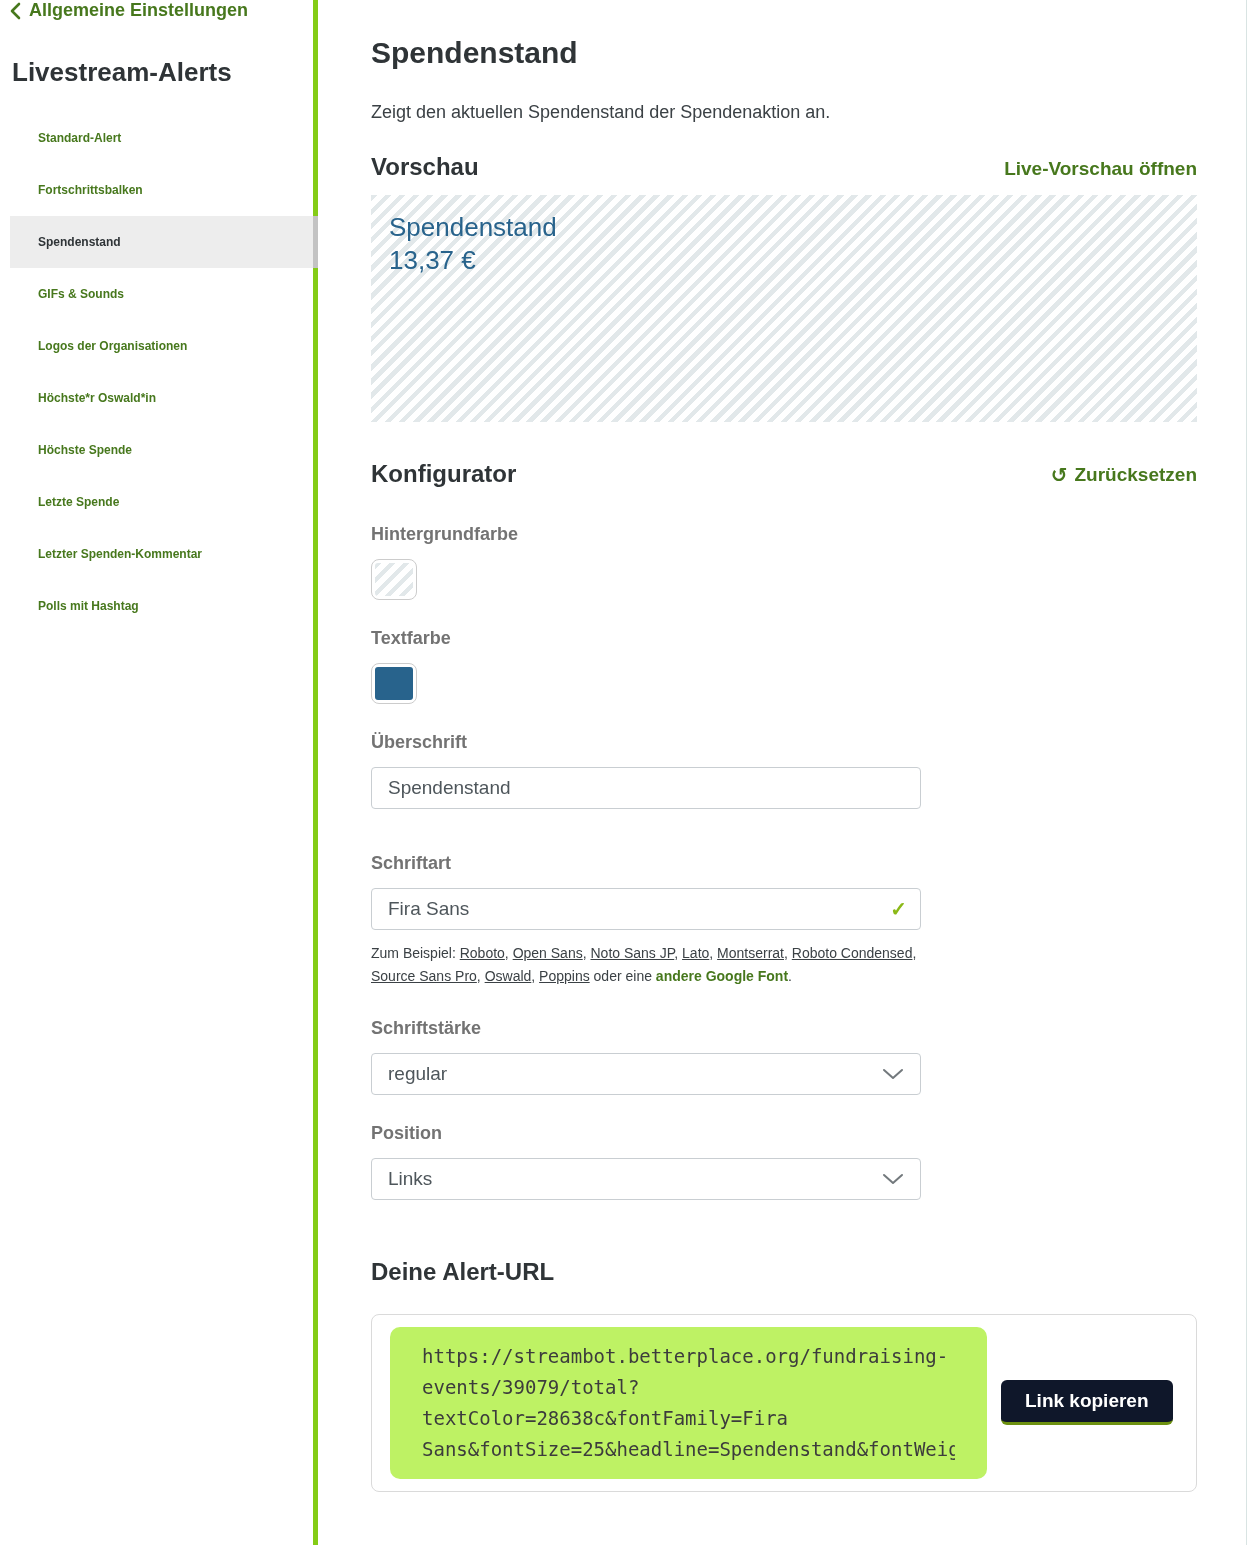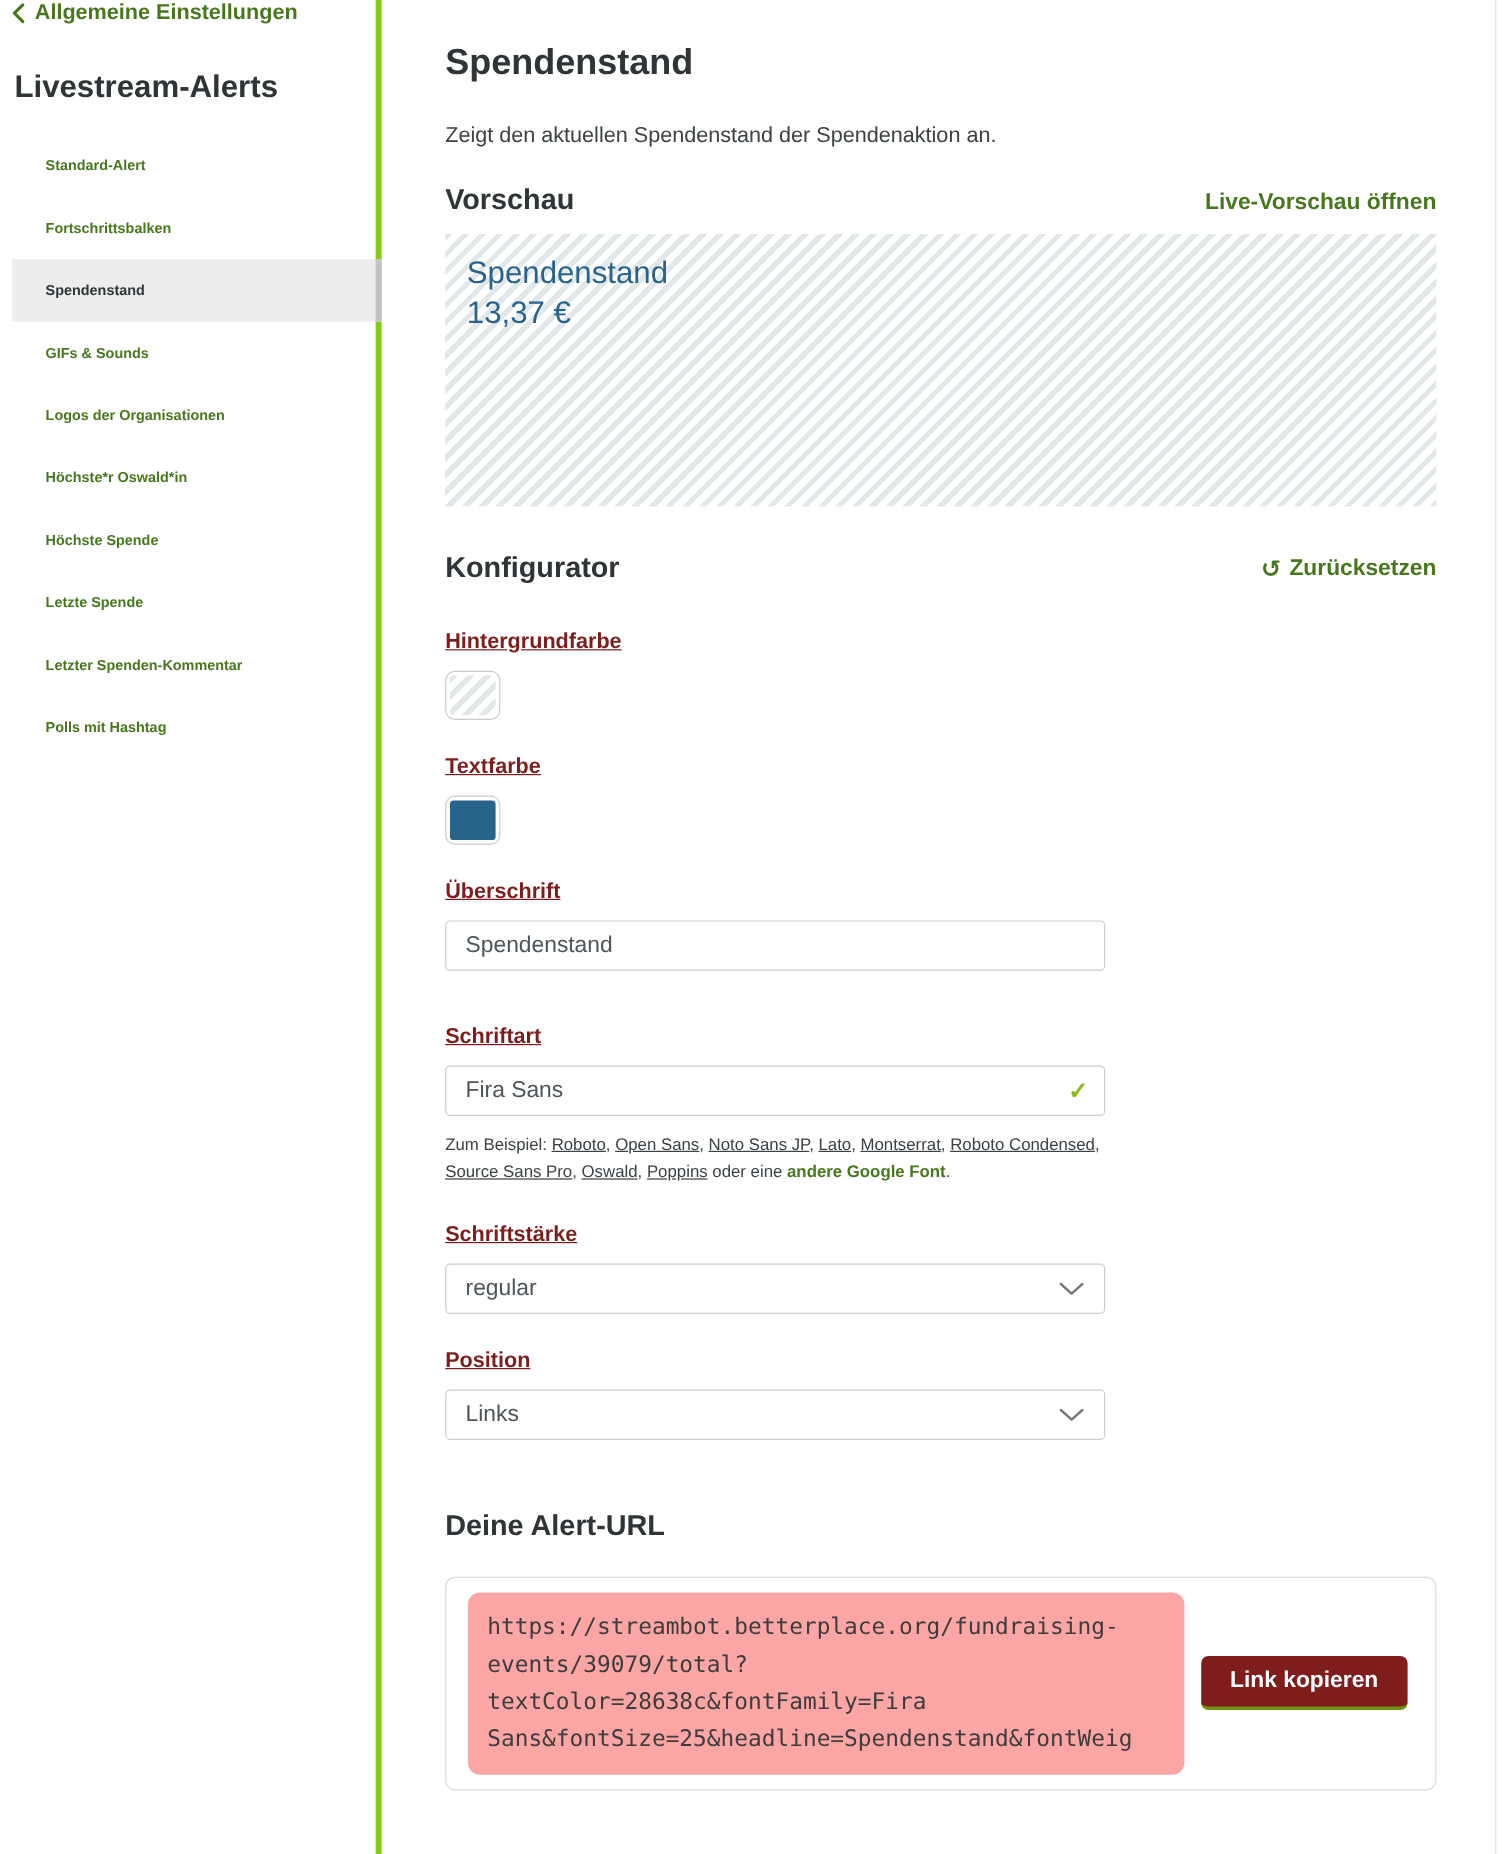--- a/index.html
+++ b/index.html
@@ -35,22 +35,22 @@
     font-weight:bold; }
 
   .stripes { background:repeating-linear-gradient(135deg,
       #e2e8ea 0px, #e2e8ea 4.5px, #ffffff 4.5px, #ffffff 10px); }
   .preview-box { height:227px; margin-bottom:38px; padding:16px 18px; }
   .preview-headline, .preview-amount { font-size:26px; line-height:1.25; color:#28638c; }
 
   .konfig-header { margin-bottom:36px; margin-top:0; }
 
   .field { margin-bottom:28px; }
-  .field-label { display:block; font-size:18px; font-weight:bold; color:#7f1d1d;
-    margin-bottom:14px;text-decoration:underline; }
+  .field-label { display:block; font-size:18px; font-weight:bold; color:#737373;
+    margin-bottom:14px; }
   .swatch { width:46px; height:41px; border:1px solid #cccccc; border-radius:8px;
     padding:3px; background:#fff; cursor:pointer; }
   .swatch-inner { width:100%; height:100%; border-radius:3px; }
 
   .text-input, .select-box { width:550px; height:42px; border:1px solid #c9ced2;
     border-radius:4px; font-size:19px; color:#4e565b; padding:0 16px;
     font-family:"Liberation Sans", sans-serif; background:#fff; }
   .input-wrap { position:relative; width:550px;border-radius:17px; }
   .check-icon { position:absolute; right:14px; top:9px; color:#8bb917;
     font-size:20px; font-weight:bold; }
@@ -60,25 +60,25 @@
 
   .font-help { width:552px; font-size:14px; line-height:1.63; color:#3b4145;
     margin:-12px 0 30px 0; }
   .font-help a.font-link { color:#3b4145; text-decoration:underline; cursor:pointer; }
   .font-help .gfont-link { color:#47781d; font-weight:bold; text-decoration:none; cursor:pointer; }
 
   .url-heading { font-size:24px; font-weight:bold; color:#2f3437;
     margin:58px 0 28px 0; }
   .url-card { border:1px solid #dadada; border-radius:8px; padding:12px 10px 12px 18px;
     display:flex; align-items:center; gap:14px; width:826px; }
-  .url-code { width:597px; background:#fca5a5; border-radius:10px; padding:14px 16px;
+  .url-code { width:597px; background:#bef264; border-radius:10px; padding:14px 32px;
     font-family:"DejaVu Sans Mono", monospace; font-size:19px; color:#3c3c3c;
     line-height:31px; overflow:hidden; }
   .url-line { white-space:nowrap; overflow:hidden; }
-  .copy-button { background:#7f1d1d; border:none; border-bottom:3px solid #6d9110;
+  .copy-button { background:#0f172a; border:none; border-bottom:3px solid #6d9110;
     border-radius:6px; color:#ffffff; font-weight:bold; font-size:19px;
     padding:10px 24px; cursor:pointer; font-family:"Liberation Sans", sans-serif; }
 
   .page-right-line { position:absolute; right:5px; top:0; bottom:0; width:1px;
     background:#d9e4e3; }
 </style>
 </head>
 <body>
 
 <div class="page">

